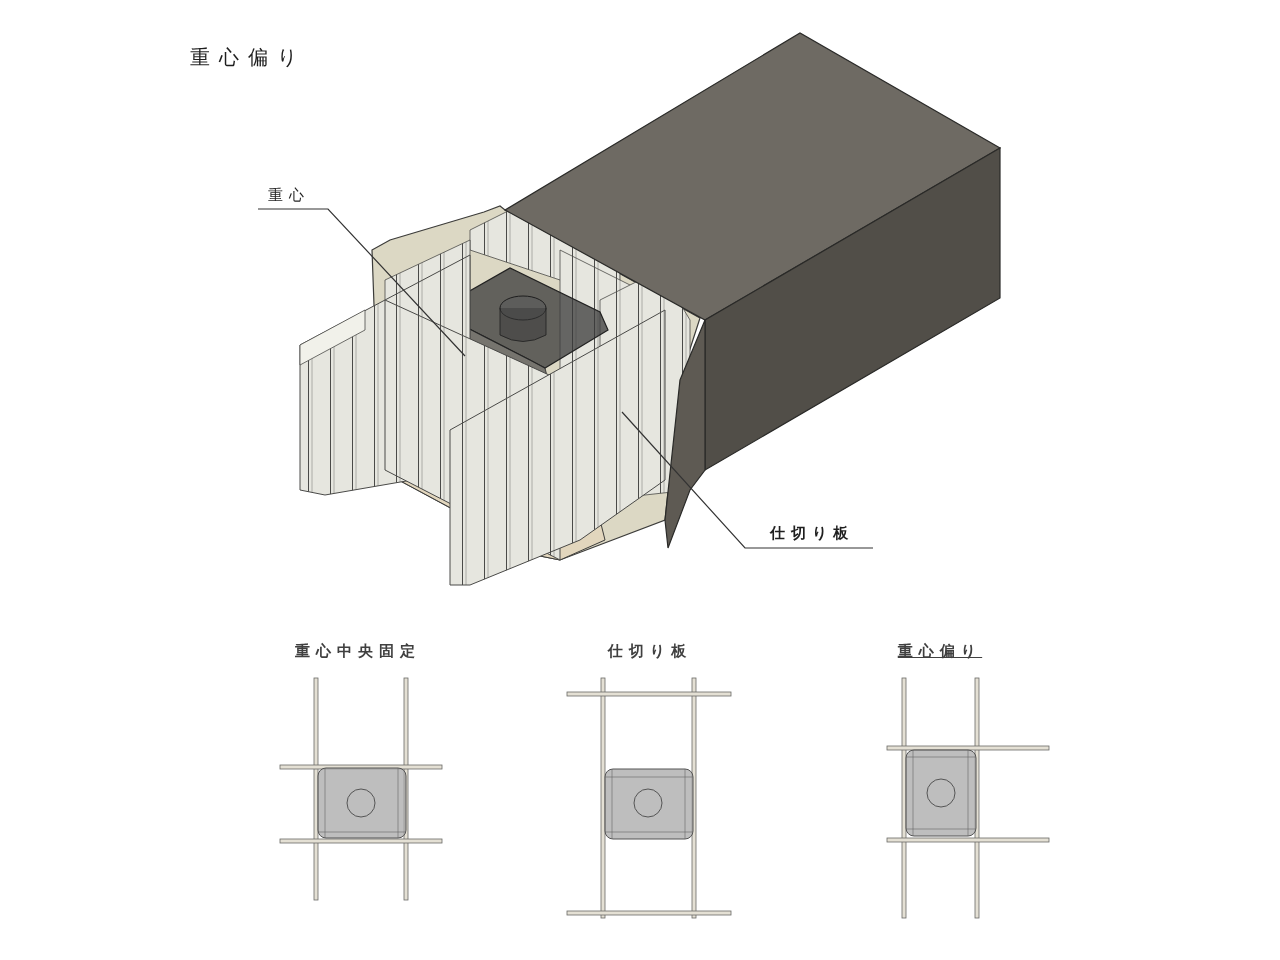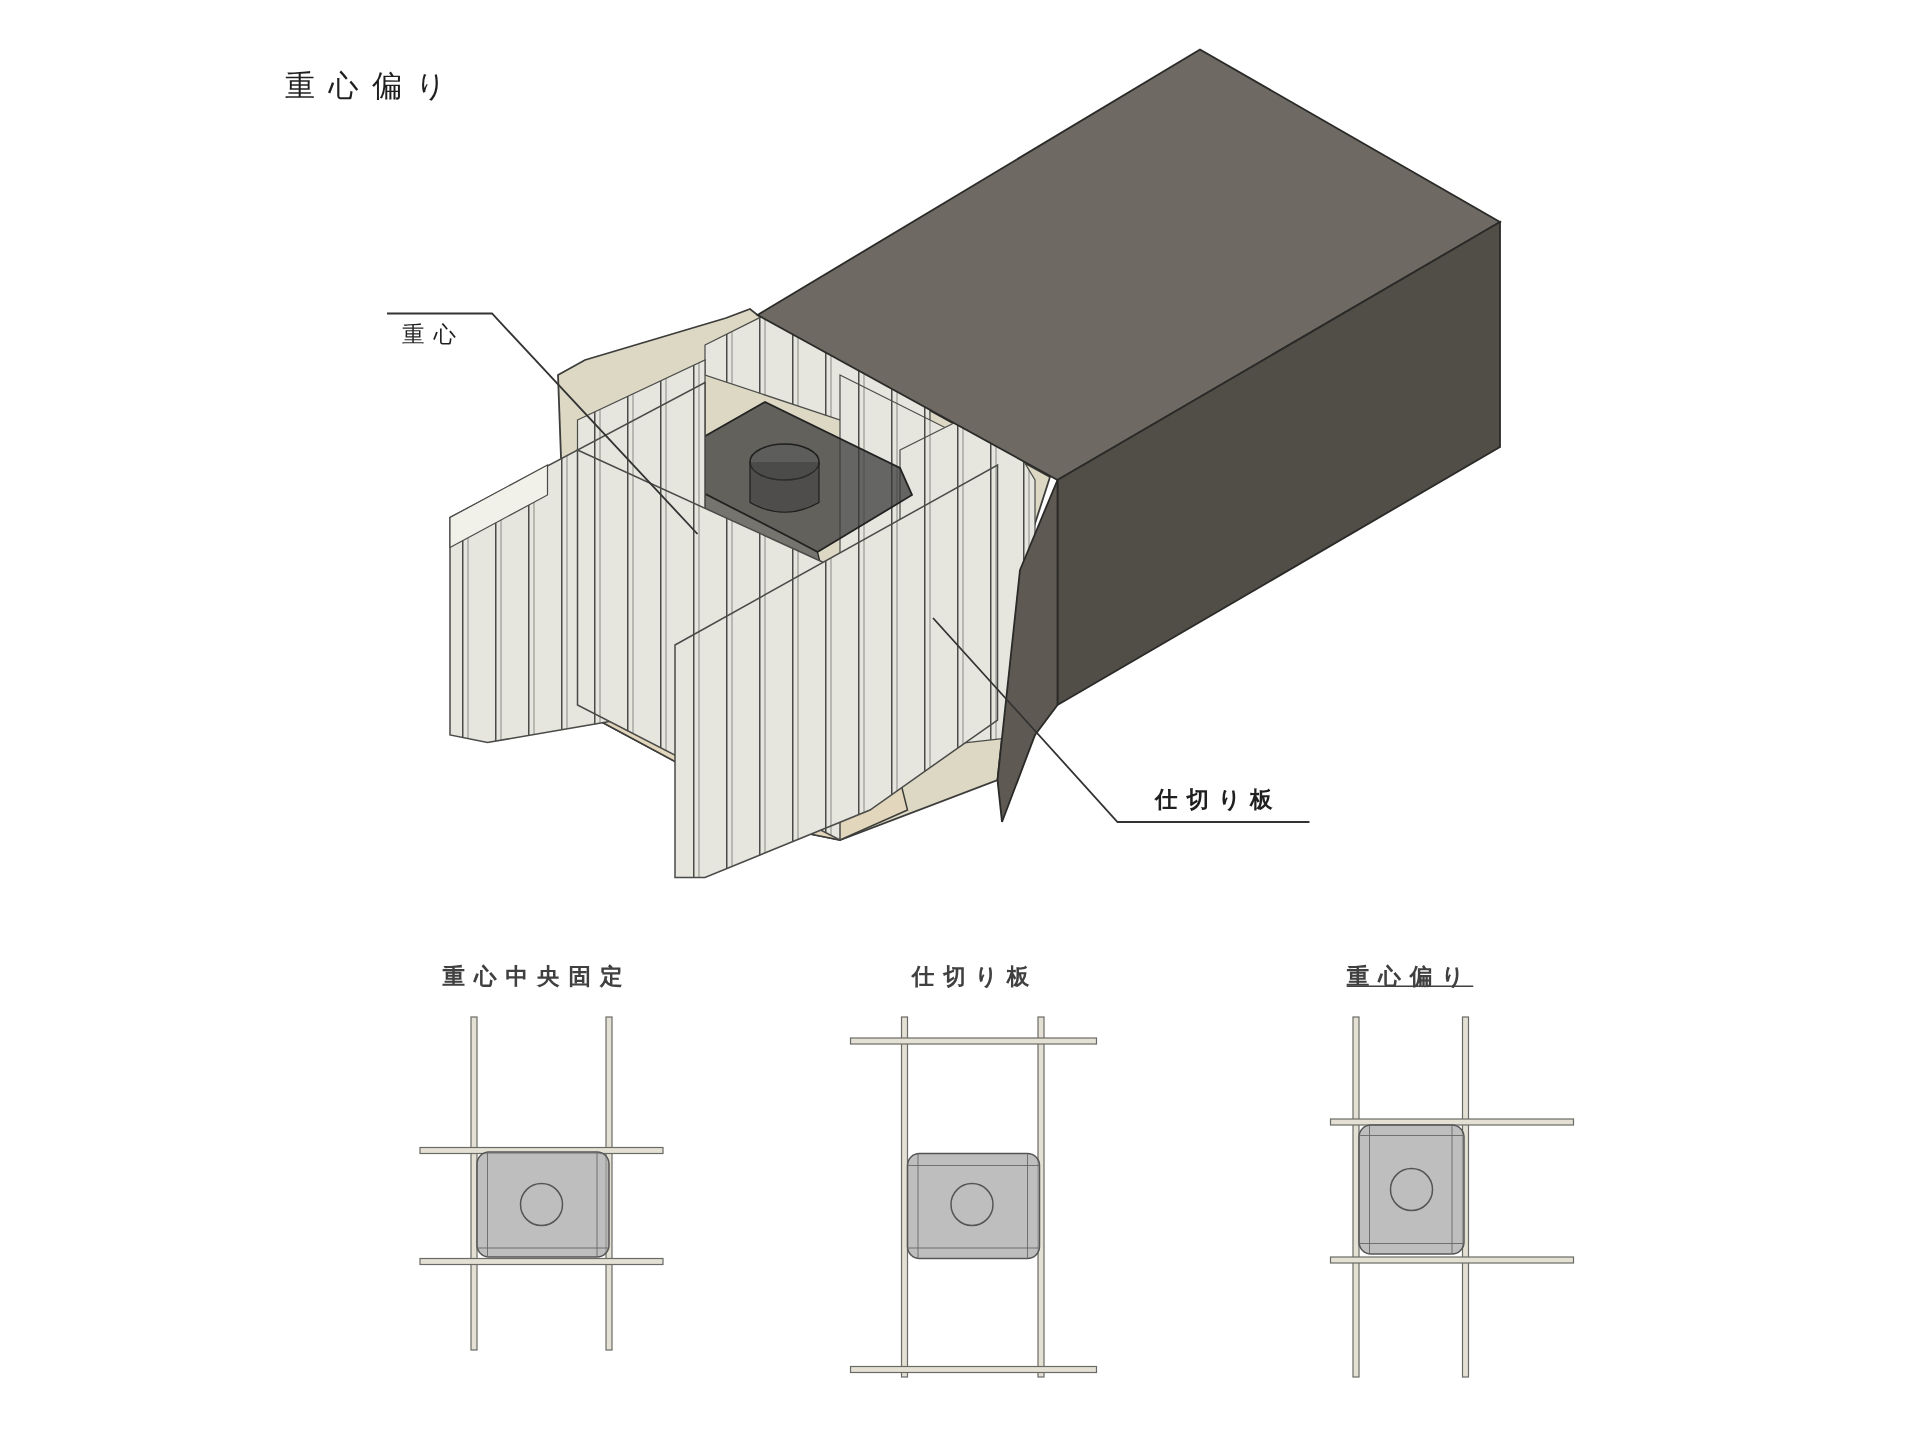--- a/index.html
+++ b/index.html
@@ -8,21 +8,21 @@
   .title { position:absolute; left:190px; top:44px; font-size:20px; letter-spacing:9px; color:#1f1f1f; }
   .callout { position:absolute; font-size:15px; letter-spacing:6px; color:#1f1f1f; }
   .sub-title { position:absolute; font-size:15px; letter-spacing:6px; color:#404040; font-weight:bold; text-align:center; }
   svg { position:absolute; left:0; top:0; }
 </style>
 </head>
 <body>
 
 <div class="title">重心偏り</div>
 
-<div class="callout" style="left:268px;top:186px;margin-top:28px;">重心</div>
+<div class="callout" style="left:268px;top:186px;">重心</div>
 <div class="callout" style="left:770px;top:524px;font-weight:bold;">仕切り板</div>
 
 <div class="sub-title" style="left:258px;top:642px;width:200px;">重心中央固定</div>
 <div class="sub-title" style="left:550px;top:642px;width:200px;">仕切り板</div>
 <div class="sub-title" style="left:840px;top:642px;width:200px;text-decoration:underline;">重心偏り</div>
 
 <svg width="1280" height="960" viewBox="0 0 1280 960">
   <defs>
     <pattern id="vslats" width="22" height="400" patternUnits="userSpaceOnUse">
       <rect width="22" height="400" fill="#e6e6df"></rect>

